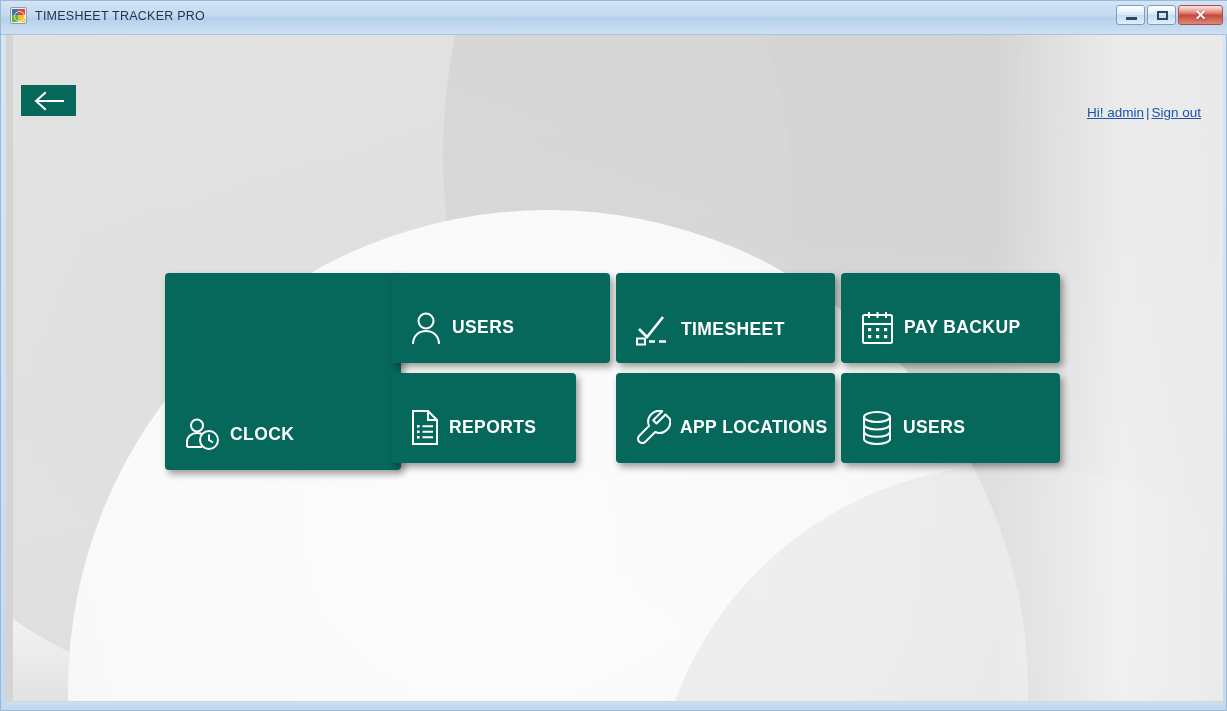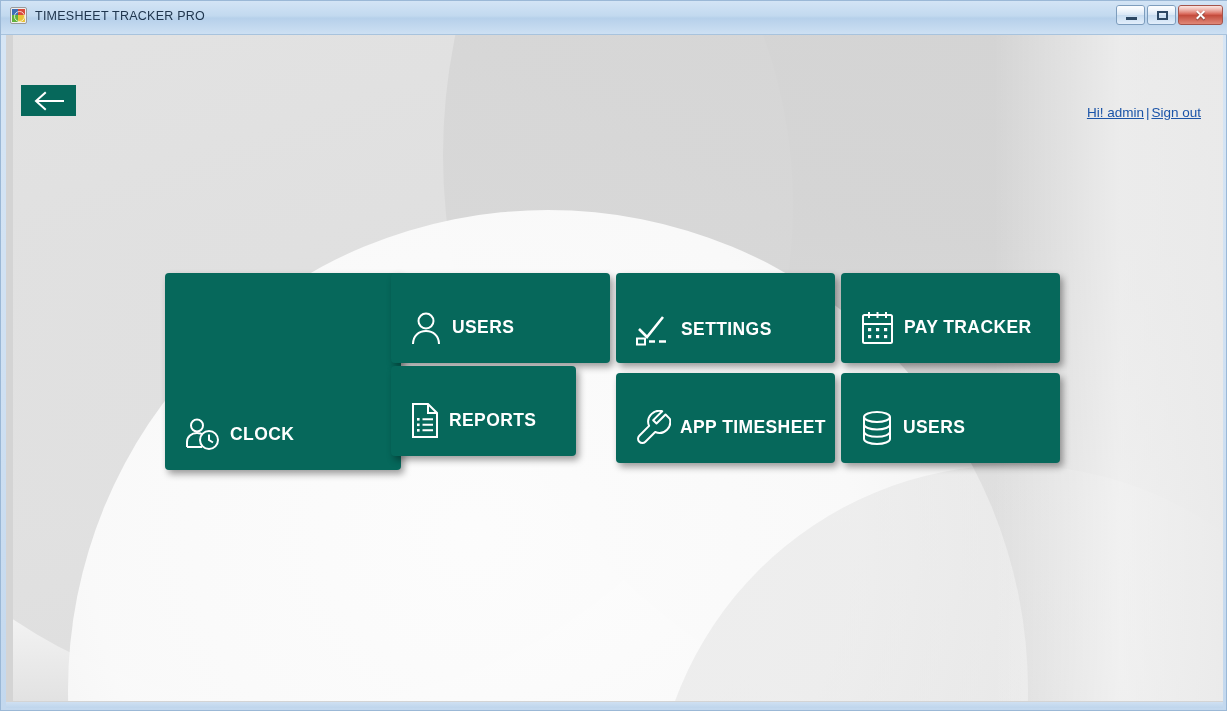--- a/index.html
+++ b/index.html
@@ -117,21 +117,21 @@
     color:#ffffff; font-size:17.5px; font-weight:bold; letter-spacing:.4px;
     white-space:nowrap; line-height:1;
   }
   .tile-icon { display:block; flex:0 0 auto; }
 
   
   #tile-clock      { left:152px; top:238px; width:236px; height:197px; }
   #tile-users      { left:378px; top:238px; width:219px; height:90px; }
   #tile-locations  { left:603px; top:238px; width:219px; height:90px; }
   #tile-payperiods { left:828px; top:238px; width:219px; height:90px; }
-  #tile-reports    { left:378px; top:331px; width:185px; height:90px; }
+  #tile-reports    { left:378px; top:338px; width:185px; height:90px; }
   #tile-settings   { left:603px; top:338px; width:219px; height:90px; }
   #tile-backup     { left:828px; top:338px; width:219px; height:90px; }
 
   
   #statusbar {
     position:absolute; left:5px; bottom:2px; width:1217px; height:6px;
     background:linear-gradient(180deg,#cfe0f2,#bed5ec);
   }
 </style>
 </head>
@@ -210,40 +210,40 @@
           </div>
         </div>
 
         <div class="tile" id="tile-locations">
           <div class="tile-inner">
             <svg class="tile-icon" width="37" height="33" viewBox="0 0 37 33">
               <path d="M4 16 L12 24 L28 4" fill="none" stroke="#fff" stroke-width="2.6" stroke-linecap="butt" stroke-linejoin="miter"></path>
               <rect x="2" y="25.5" width="8" height="6" fill="none" stroke="#fff" stroke-width="2"></rect>
               <path d="M14 28.5 H20 M24 28.5 H31" fill="none" stroke="#fff" stroke-width="2.4"></path>
             </svg>
-            <span class="tile-label">SETTINGS</span>
+            <span class="tile-label">TIMESHEET</span>
           </div>
         </div>
 
         <div class="tile" id="tile-payperiods">
           <div class="tile-inner">
             <svg class="tile-icon" width="35" height="36" viewBox="0 0 35 36">
               <rect x="3" y="5" width="29" height="28" rx="1.5" fill="none" stroke="#fff" stroke-width="2"></rect>
               <path d="M3 14 H32" fill="none" stroke="#fff" stroke-width="2"></path>
               <path d="M9 2 V8 M17.5 2 V8 M26 2 V8" fill="none" stroke="#fff" stroke-width="2"></path>
               <g fill="#fff">
                 <rect x="8" y="18" width="3.2" height="3.2"></rect>
                 <rect x="16" y="18" width="3.2" height="3.2"></rect>
                 <rect x="24" y="18" width="3.2" height="3.2"></rect>
                 <rect x="8" y="25" width="3.2" height="3.2"></rect>
                 <rect x="16" y="25" width="3.2" height="3.2"></rect>
                 <rect x="24" y="25" width="3.2" height="3.2"></rect>
               </g>
             </svg>
-            <span class="tile-label">PAY TRACKER</span>
+            <span class="tile-label">PAY BACKUP</span>
           </div>
         </div>
 
         <div class="tile" id="tile-reports">
           <div class="tile-inner">
             <svg class="tile-icon" width="30" height="37" viewBox="0 0 30 37">
               <path d="M3 2 H18 L27 11 V35 H3 Z" fill="none" stroke="#fff" stroke-width="2" stroke-linejoin="miter"></path>
               <path d="M18 2 V11 H27" fill="none" stroke="#fff" stroke-width="2" stroke-linejoin="miter"></path>
               <g fill="#fff">
                 <rect x="7" y="16" width="2.6" height="2.6"></rect>
@@ -257,21 +257,21 @@
         </div>
 
         <div class="tile" id="tile-settings">
           <div class="tile-inner">
             <svg class="tile-icon" width="36" height="36" viewBox="0 0 36 36">
               <path d="M30.5 4.5 L24.8 10.2 L21.5 13.5 L18.2 10.2 L21.5 6.9 L27.2 1.2
                        C23.4 0.2 19.3 1.2 16.4 4.1 C13.2 7.3 12.4 12 14.1 15.9
                        L4.3 25.7 C2.6 27.4 2.6 30.1 4.3 31.8 C6 33.5 8.7 33.5 10.4 31.8
                        L20.2 22 C24.1 23.7 28.8 22.9 32 19.7 C34.9 16.8 35.9 12.7 34.9 8.9 Z" fill="none" stroke="#fff" stroke-width="2" stroke-linejoin="round"></path>
             </svg>
-            <span class="tile-label">APP TIMESHEET</span>
+            <span class="tile-label">APP LOCATIONS</span>
           </div>
         </div>
 
         <div class="tile" id="tile-backup">
           <div class="tile-inner">
             <svg class="tile-icon" width="34" height="36" viewBox="0 0 34 36">
               <ellipse cx="17" cy="7" rx="13" ry="5" fill="none" stroke="#fff" stroke-width="2"></ellipse>
               <path d="M4 7 V29 C4 31.8 9.8 34 17 34 C24.2 34 30 31.8 30 29 V7" fill="none" stroke="#fff" stroke-width="2"></path>
               <path d="M4 14.5 C4 17.3 9.8 19.5 17 19.5 C24.2 19.5 30 17.3 30 14.5" fill="none" stroke="#fff" stroke-width="2"></path>
               <path d="M4 21.8 C4 24.6 9.8 26.8 17 26.8 C24.2 26.8 30 24.6 30 21.8" fill="none" stroke="#fff" stroke-width="2"></path>

